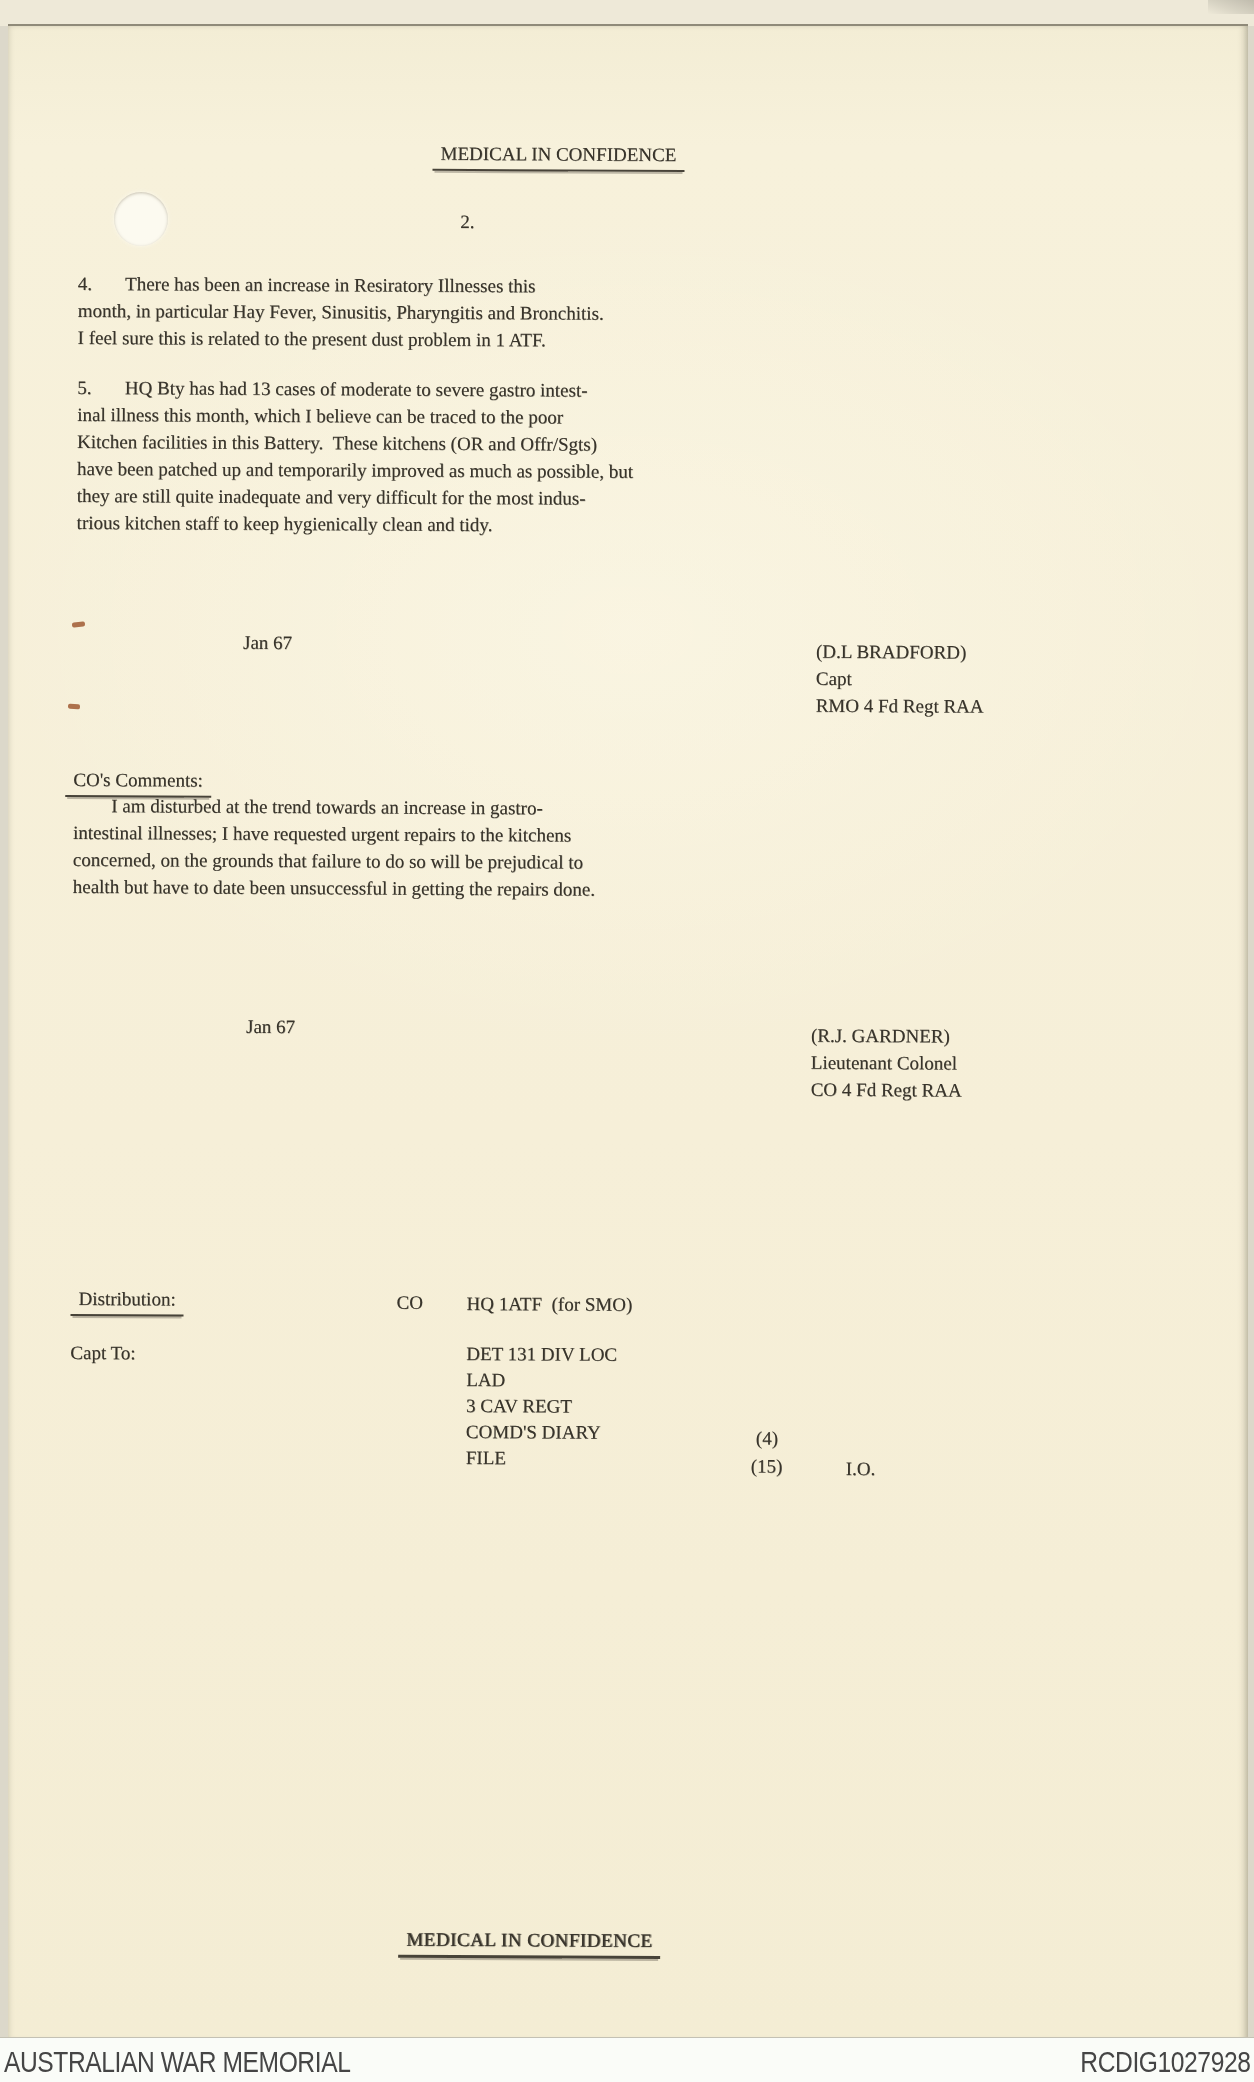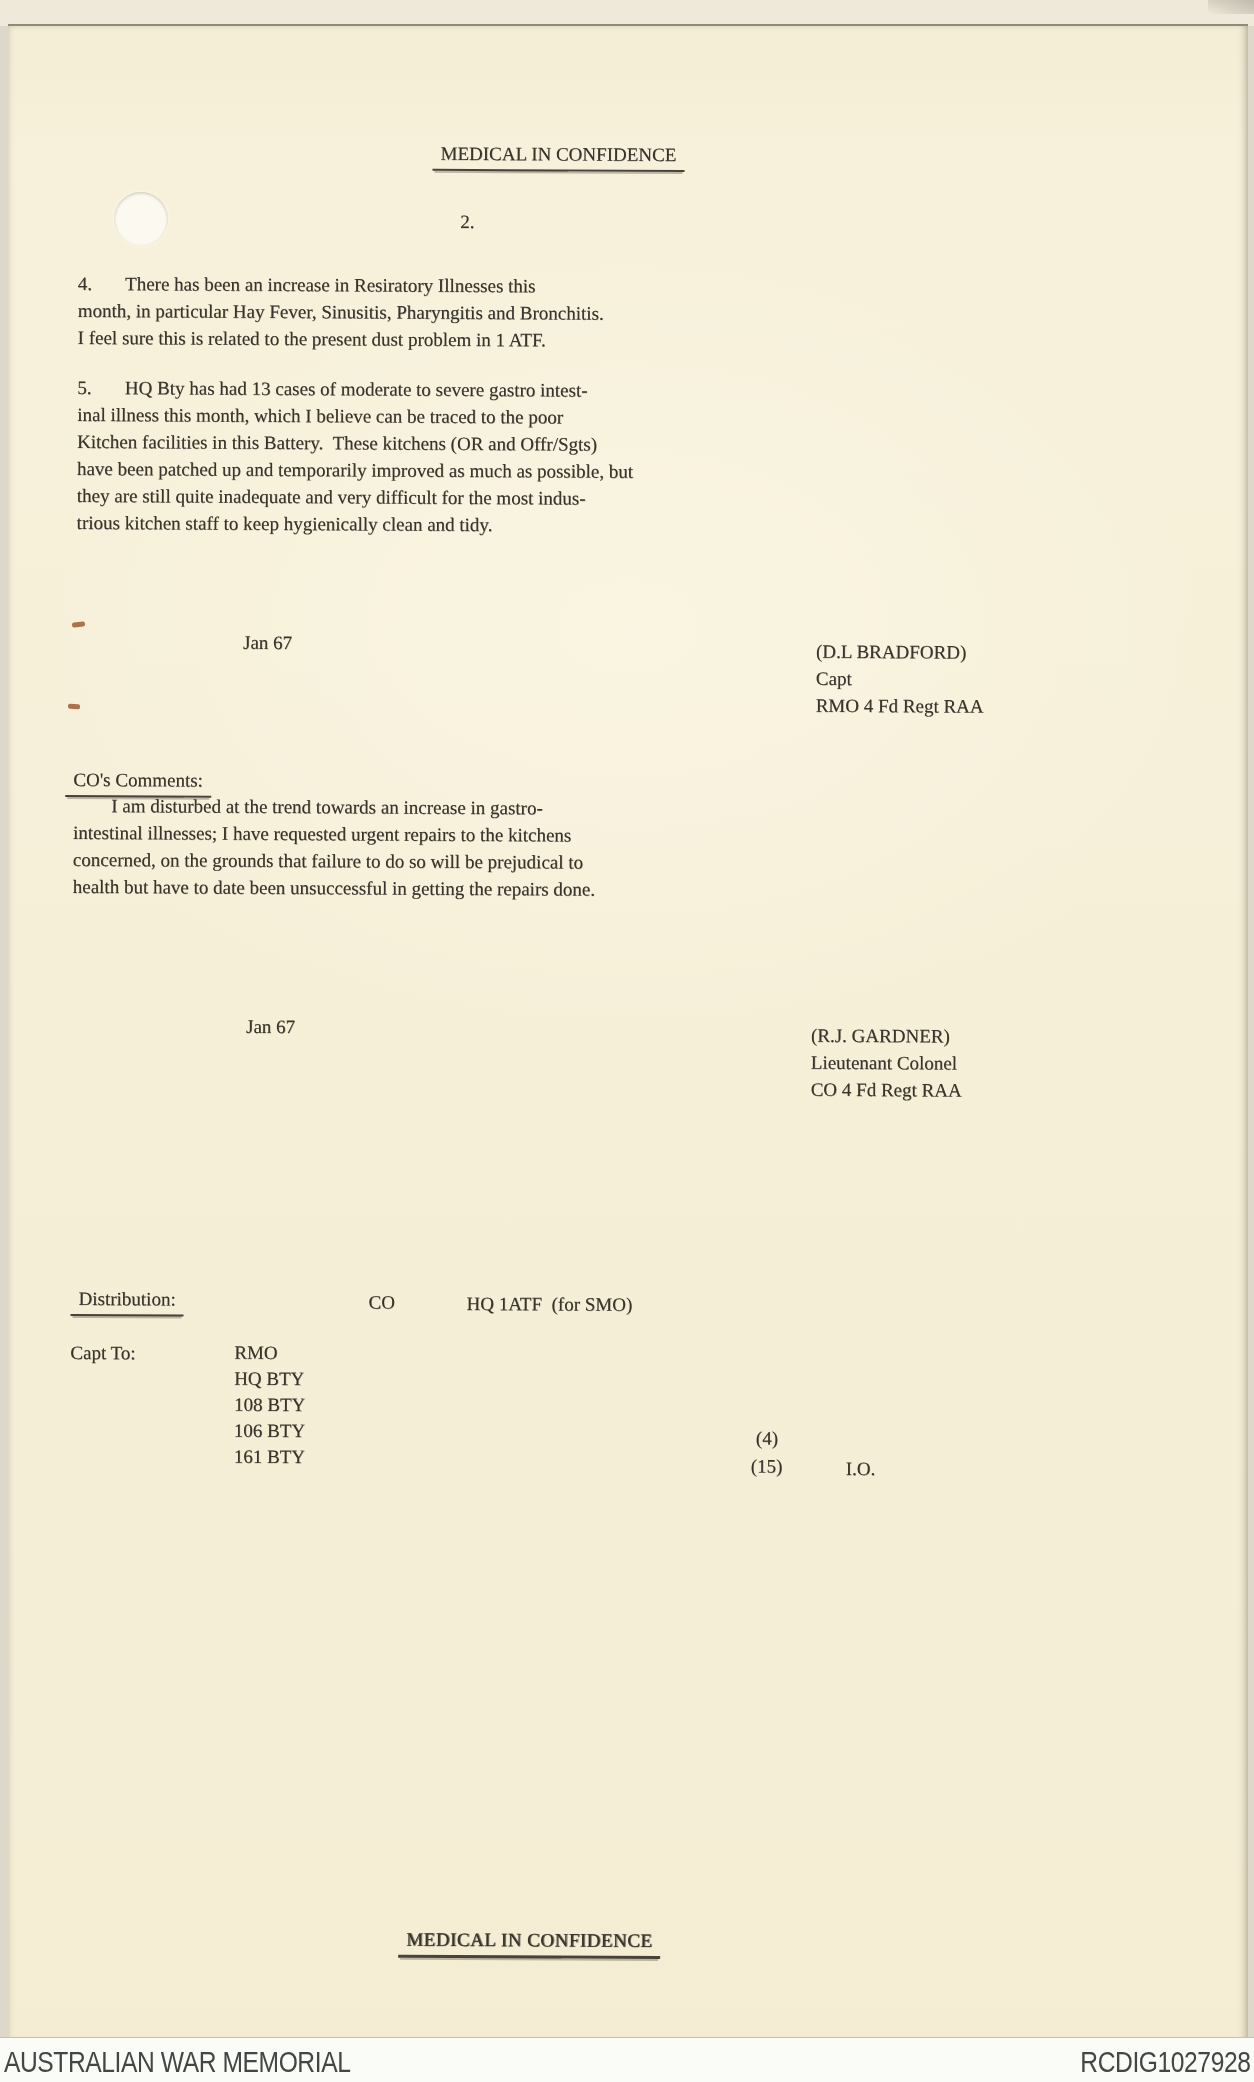--- a/index.html
+++ b/index.html
@@ -122,33 +122,33 @@
     <div class="abs" style="left:242px;top:986px;">Jan 67</div>
     <div class="abs" style="left:807px;top:992px;">
       <div class="line">(R.J. GARDNER)</div>
       <div class="line">Lieutenant Colonel</div>
       <div class="line">CO 4 Fd Regt RAA</div>
     </div>
 
     <div class="abs" style="left:76px;top:1259px;">
       <span class="u">Distribution:</span>
     </div>
-    <div class="abs" style="left:366px;top:1261px;">CO</div>
+    <div class="abs" style="left:394px;top:1261px;">CO</div>
     <div class="abs line" style="left:464px;top:1262px;">HQ 1ATF  (for SMO)</div>
 
     <div class="abs" style="left:68px;top:1313px;">Capt To:</div>
 
-    <div class="abs" style="left:232px;top:1313px;">
-      <div class="line" style="line-height:26px;">RMO</div>
-      <div class="line" style="line-height:26px;">HQ BTY</div>
-      <div class="line" style="line-height:26px;">108 BTY</div>
-      <div class="line" style="line-height:26px;">106 BTY</div>
-      <div class="line" style="line-height:26px;">161 BTY</div>
+
+    <div class="abs" style="left:464px;top:1313px;">
+      <div class="line" style="line-height:26px;">DET 131 DIV LOC</div>
+      <div class="line" style="line-height:26px;">LAD</div>
+      <div class="line" style="line-height:26px;">3 CAV REGT</div>
+      <div class="line" style="line-height:26px;">COMD'S DIARY</div>
+      <div class="line" style="line-height:26px;">FILE</div>
     </div>
-
 
     <div class="abs" style="left:754px;top:1395px;">(4)</div>
     <div class="abs" style="left:749px;top:1423px;">(15)</div>
     <div class="abs" style="left:844px;top:1425px;">I.O.</div>
 
     <div class="abs heavy" style="left:407px;top:1898px;">
       <span class="u" style="border-bottom-width:3px;">MEDICAL IN CONFIDENCE</span>
     </div>
 
   </div>

